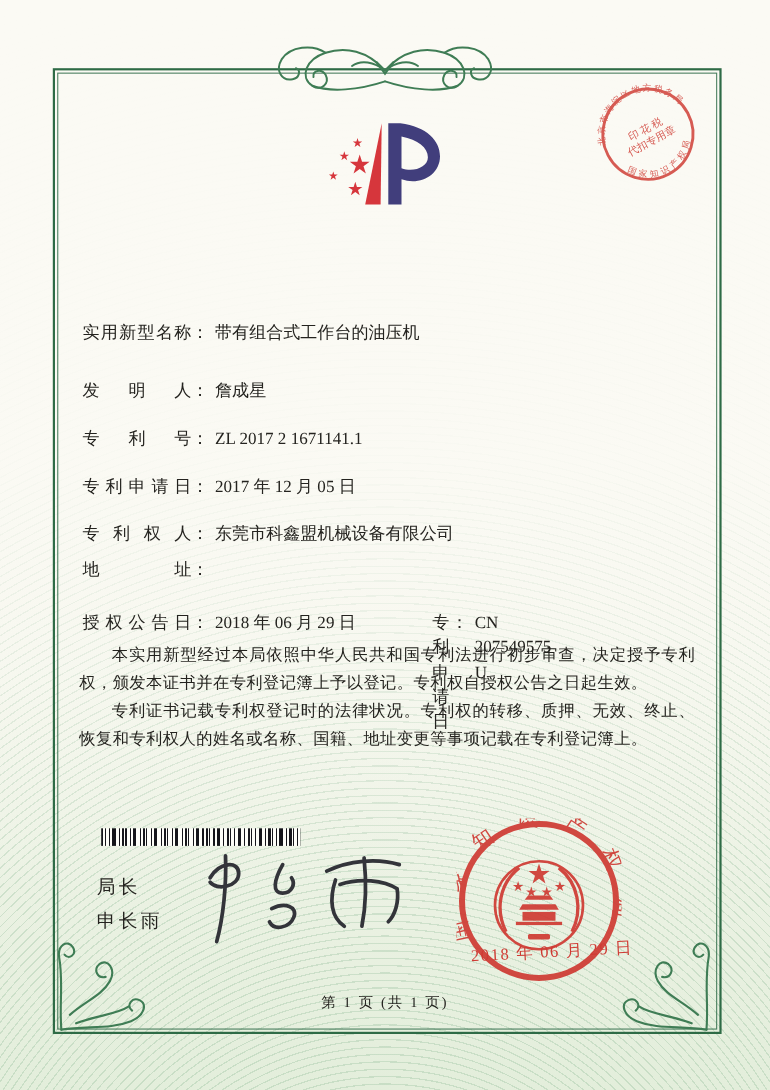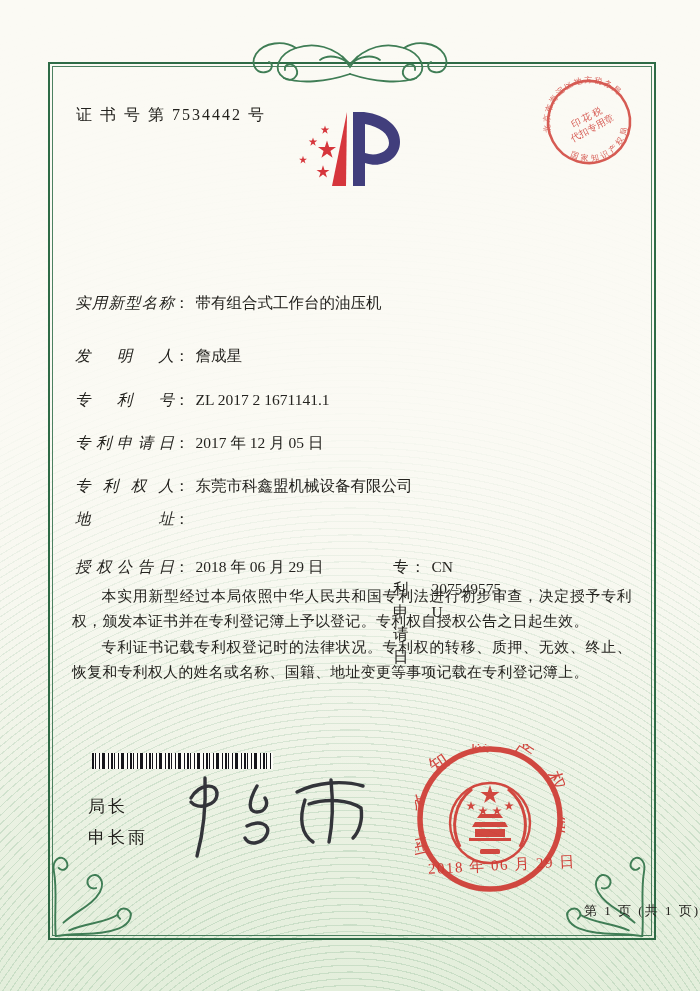--- a/index.html
+++ b/index.html
@@ -12,35 +12,35 @@
     font-family:"Liberation Serif","DejaVu Serif",serif;
     color:var(--c-text,#24231f);
   }
   .frame{position:absolute;left:48px;top:62px;width:604px;height:874px;border:2px solid var(--c-green,#2e6b46);}
   .frame-inner{position:absolute;inset:2px;border:1px solid var(--c-green,#2e6b46);opacity:.85;}
   .cert-no{position:absolute;left:76px;top:105px;font-size:16px;letter-spacing:2px;}
   .logo{position:absolute;left:290px;top:106px;}
   .title{position:absolute;left:0;top:206px;width:700px;text-align:center;font-size:31px;font-weight:600;letter-spacing:9px;color:#262520;}
   .fields{position:absolute;left:75px;top:292px;width:545px;font-size:15.5px;line-height:1.45;}
   .frow{position:absolute;left:0;display:flex;align-items:flex-start;}
-  .flabel{display:inline-block;width:99px;text-align:justify;text-align-last:justify;text-justify:inter-character;flex:0 0 99px;font-style:italic;}
+  .flabel{display:inline-block;width:99px;text-align:justify;text-align-last:justify;text-justify:inter-character;flex:0 0 99px;}
   .fcolon{flex:0 0 auto;margin-right:6px;}
   .fvalue{flex:0 1 auto;max-width:440px;}
   .grant-cell2{position:absolute;left:318px;top:0;display:flex;}
   .grant-cell2 .glabel{letter-spacing:1.5px;}
   .paras{position:absolute;left:72px;top:584px;width:560px;font-size:14.8px;line-height:1.72;text-align:justify;letter-spacing:.4px;}
   .paras p{margin:0;text-indent:2em;}
   .barcode{position:absolute;left:92px;top:753px;width:181px;height:16px;
     background:repeating-linear-gradient(90deg,#15151a 0 2px,#fdfdf8 2px 3px,#15151a 3px 4px,#fdfdf8 4px 7px,#15151a 7px 8px,#fdfdf8 8px 10px,#15151a 10px 13px,#fdfdf8 13px 16px,#15151a 16px 17px,#fdfdf8 17px 19px);}
   .director{position:absolute;left:88px;top:791px;font-size:17px;letter-spacing:3px;line-height:1.85;}
   .signature{position:absolute;left:165px;top:770px;}
   .seal-main{position:absolute;left:415px;top:744px;opacity:.92;}
   .seal-date{position:absolute;left:428px;top:856px;font-size:15px;letter-spacing:1.5px;color:var(--c-seal_red,#cf3a33);transform:rotate(-3deg);white-space:nowrap;}
   .seal-tax{position:absolute;left:544px;top:77px;opacity:.85;transform:rotate(-28deg);}
-  .footer{position:absolute;left:0;top:902px;width:700px;text-align:right;font-size:13px;letter-spacing:2px;}
+  .footer{position:absolute;left:0;top:902px;width:700px;text-align:center;font-size:13px;letter-spacing:2px;}
   .orn-top{position:absolute;left:230px;top:36px;}
   .orn-bl{position:absolute;left:50px;top:842px;}
   .orn-br{position:absolute;left:552px;top:842px;}
   svg text{font-family:"Liberation Serif","DejaVu Serif",serif;}
 </style>
 </head>
 <body>
 
 <div class="page">
 
@@ -72,21 +72,20 @@
     <path d="M112,20 L120,31 L128,20" fill="none" stroke="#3f7d55" stroke-width="1.8"></path>
   </svg>
 
   <svg class="orn-bl" width="96" height="96" viewBox="0 0 100 100">
       <use href="#cflo"></use>
     </svg>
   <svg class="orn-br" width="96" height="96" viewBox="0 0 100 100">
       <use href="#cflo" transform="translate(100,0) scale(-1,1)"></use>
     </svg>
 
-  <div class="cert-no">证 书 号 第 7534442 号</div>
 
   <svg class="logo" width="120" height="88" viewBox="0 0 120 88">
     <path d="M57,6 L56,80 L42,80 Z" fill="#d6363c"></path>
     <path fill-rule="evenodd" fill="#413e7c" d="M63,6 L74,6 C98,9 110,22 110,36 C110,53 92,63 75,57 L75,80 L63,80 Z
          M75,18 C90,21 99,28 99,37 C99,46 86,51 75,47 Z"></path>
     <use href="#star" fill="#d6363c" transform="translate(35,24) scale(0.45)"></use>
     <use href="#star" fill="#d6363c" transform="translate(23,36) scale(0.45)"></use>
     <use href="#star" fill="#d6363c" transform="translate(37,44) scale(0.95)"></use>
     <use href="#star" fill="#d6363c" transform="translate(13,54) scale(0.42)"></use>
     <use href="#star" fill="#d6363c" transform="translate(33,66) scale(0.68)"></use>

